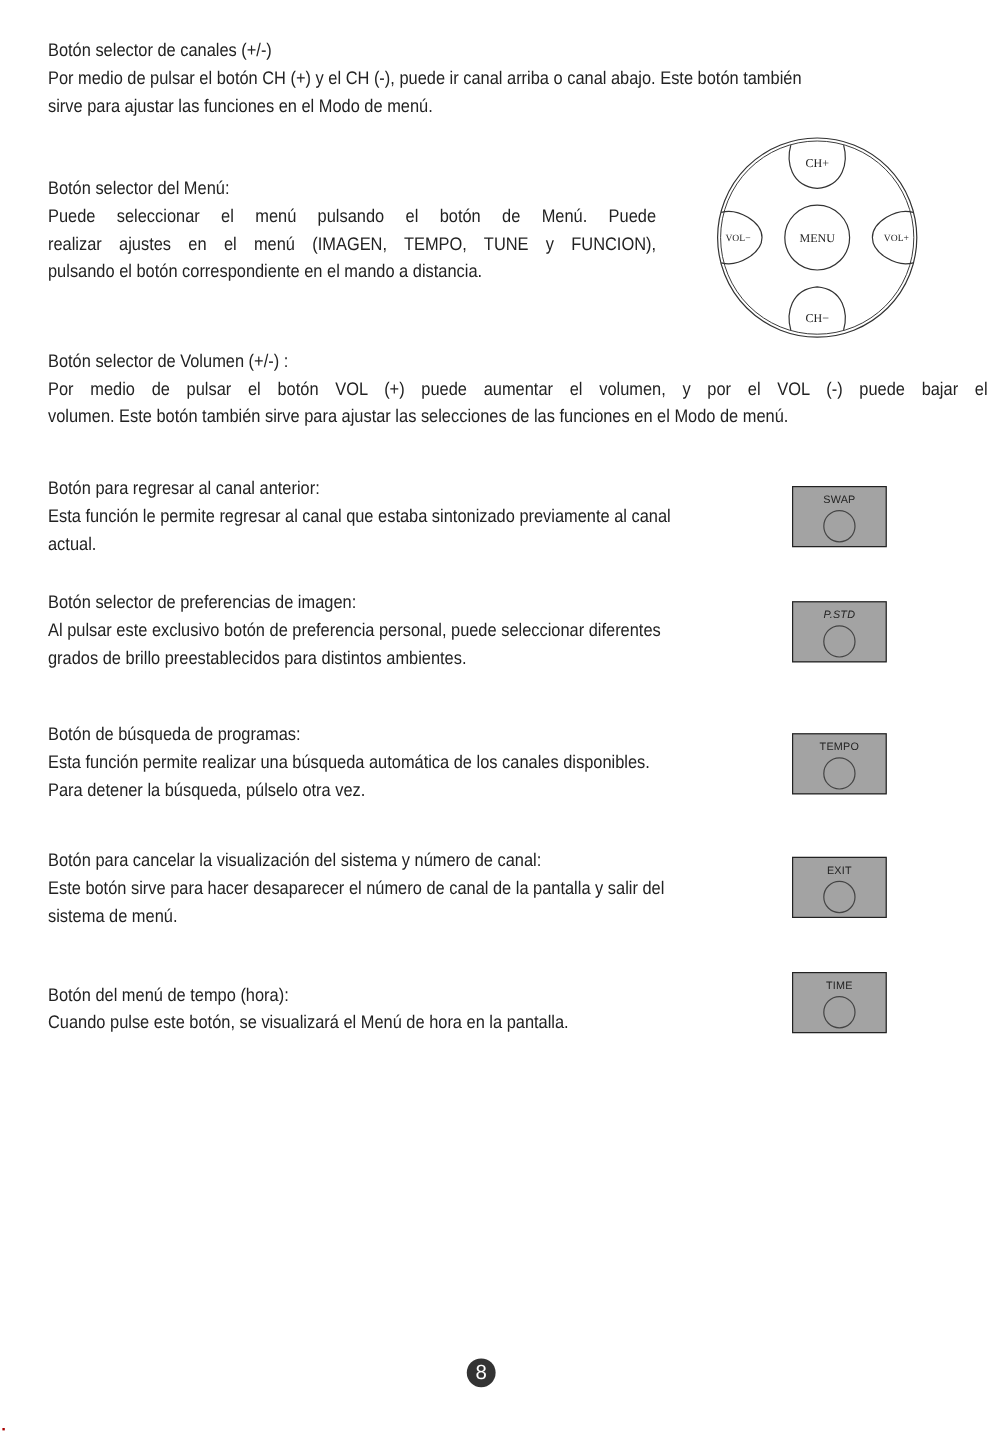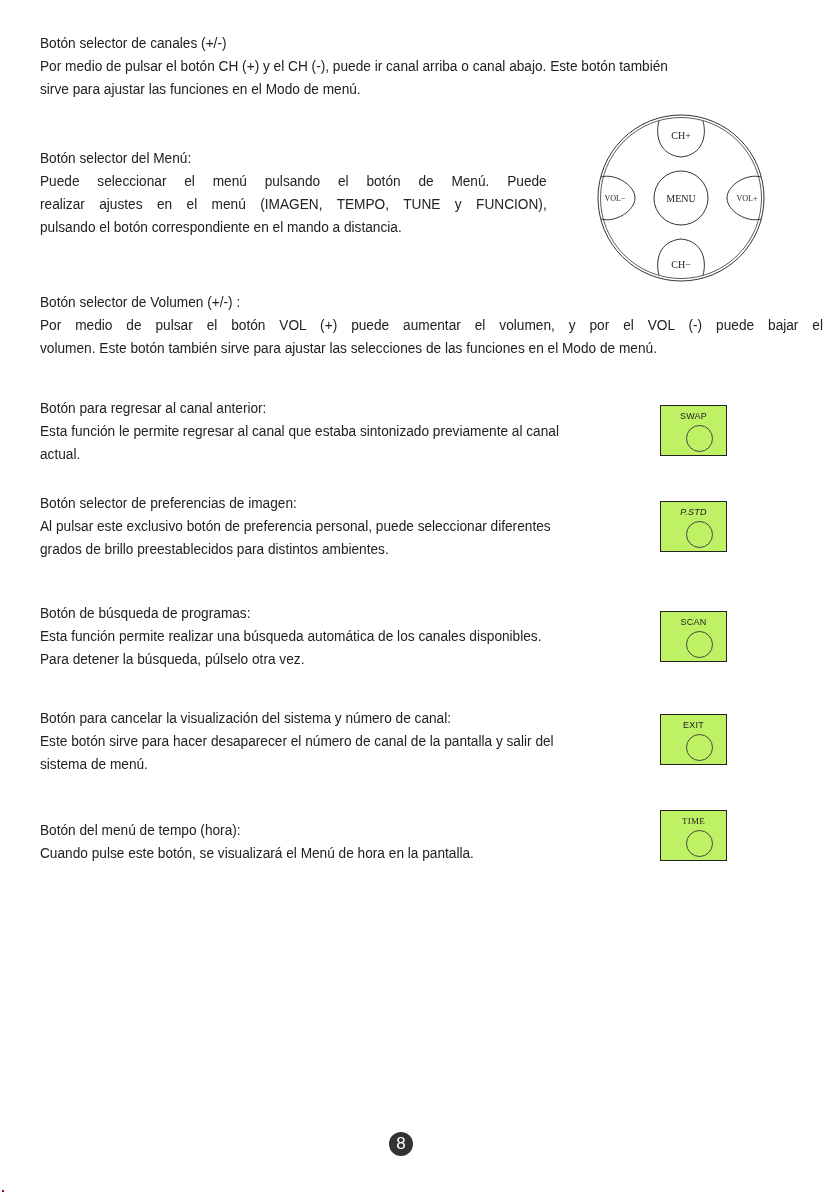--- a/index.html
+++ b/index.html
@@ -2,22 +2,22 @@
 <html><head>
 <meta charset="utf-8">
 <style>
   html, body { margin: 0; padding: 0; background: #ffffff; }
   body { width: 825px; height: 1193px; position: relative; overflow: hidden;
          font-family: "Liberation Sans", sans-serif; color: #222222; }
   .sec { position: absolute; left: 40px; font-size: 15.2px; line-height: 23px;
          transform: scaleX(0.9); transform-origin: left top; }
   .sec p { margin: 0; }
   .justify { text-align: justify; text-align-last: left; }
-  .btnbox { position: absolute; left: 660px; width: 67px; height: 51px;
-            border: 1.5px solid #222; box-sizing: border-box; background: #bef264; }
+  .btnbox { position: absolute; left: 660px; width: 79px; height: 51px;
+            border: 1.5px solid #222; box-sizing: border-box; background: #a3a3a3; }
   .btnbox .lbl { position: absolute; top: 5px; left: 0; right: 0; text-align: center;
                  font-size: 9px; letter-spacing: 0.2px; color: #222; }
   .btnbox .circ { position: absolute; left: 25px; top: 19px; width: 27px; height: 27px;
                   border: 1px solid #444; border-radius: 50%; box-sizing: border-box; }
   #dpad { position: absolute; left: 595px; top: 105px; width: 172px; height: 186px; }
   #dpad text { font-family: "Liberation Serif", serif; fill: #222; }
   .pagenum { position: absolute; left: 389px; top: 1132px; width: 24px; height: 24px;
              border-radius: 50%; background: #333; color: #fff; text-align: center;
              line-height: 24px; font-size: 17px; }
   .dot { position: absolute; left: 2px; top: 1190px; width: 2px; height: 2px; background: #a00; }
@@ -83,37 +83,37 @@
   <div class="lbl">P.STD</div>
   <div class="circ"></div>
 </div>
 
 <div class="sec" style="top:601px; width:665px;">
   <p>Botón de búsqueda de programas:</p>
   <p>Esta función permite realizar una búsqueda automática de los canales disponibles.</p>
   <p>Para detener la búsqueda, púlselo otra vez.</p>
 </div>
 <div class="btnbox" style="top:611px;">
-  <div class="lbl">SCAN</div>
+  <div class="lbl">TEMPO</div>
   <div class="circ"></div>
 </div>
 
 <div class="sec" style="top:706px; width:665px;">
   <p>Botón para cancelar la visualización del sistema y número de canal:</p>
   <p>Este botón sirve para hacer desaparecer el número de canal de la pantalla y salir del</p>
   <p>sistema de menú.</p>
 </div>
 <div class="btnbox" style="top:714px;">
   <div class="lbl">EXIT</div>
   <div class="circ"></div>
 </div>
 
 <div class="sec" style="top:818px; width:665px;">
   <p>Botón del menú de tempo (hora):</p>
   <p>Cuando pulse este botón, se visualizará el Menú de hora en la pantalla.</p>
 </div>
-<div class="btnbox" style="top:810px;font-family:Liberation Serif, serif;">
+<div class="btnbox" style="top:810px;">
   <div class="lbl">TIME</div>
   <div class="circ"></div>
 </div>
 
 <div class="pagenum">8</div>
 <div class="dot"></div>
 
 </body></html>

